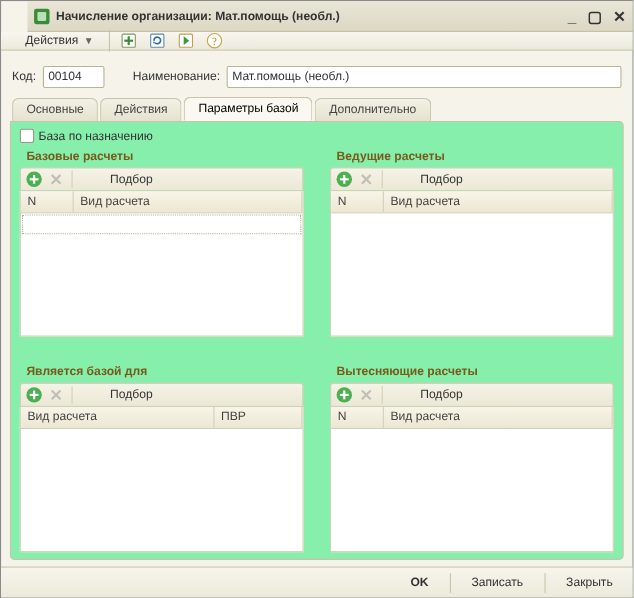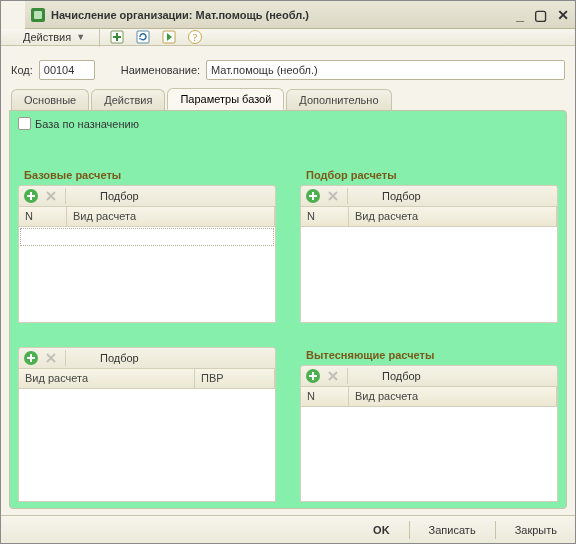--- a/index.html
+++ b/index.html
@@ -112,21 +112,20 @@
   .checkbox-row { display:flex; align-items:center; gap:4px; margin-bottom:4px;}
   .checkbox-row .cb {
     width:13px;height:13px;border:1px solid #9a9a88;background:#fff;border-radius:2px;
   }
   .grid-area {
     flex:1 1 auto;
     display:grid;
     grid-template-columns:1fr 1fr;
     grid-template-rows:1fr 1fr;
     gap:24px;
-    margin-top:33px;
   }
   .panel {
     display:flex; flex-direction:column;
     min-height:0;
   }
   .panel-title {
     color:#7a5a1a;
     font-weight:bold;
     padding:2px 2px 4px 6px;
   }
@@ -280,21 +279,21 @@
             <div class="gh" style="width:48px">N</div>
             <div class="gh" style="flex:1">Вид расчета</div>
           </div>
           <div class="gbody">
             <div class="newrow"></div>
           </div>
         </div>
       </div>
 
       <div class="panel">
-        <div class="panel-title">Подбор расчеты</div>
+        <div class="panel-title">Ведущие расчеты</div>
         <div class="panel-tb">
           <span class="pico add">
               <svg viewBox="0 0 16 16">
                 <circle cx="8" cy="8" r="7"></circle>
                 <rect x="7" y="4" width="2" height="8" fill="#fff"></rect>
                 <rect x="4" y="7" width="8" height="2" fill="#fff"></rect>
               </svg>
             </span>
           <span class="pico del">
               <svg viewBox="0 0 16 16">
@@ -307,20 +306,21 @@
         <div class="grid">
           <div class="ghead">
             <div class="gh" style="width:48px">N</div>
             <div class="gh" style="flex:1">Вид расчета</div>
           </div>
           <div class="gbody"></div>
         </div>
       </div>
 
       <div class="panel">
+        <div class="panel-title">Является базой для</div>
         <div class="panel-tb">
           <span class="pico add">
               <svg viewBox="0 0 16 16">
                 <circle cx="8" cy="8" r="7"></circle>
                 <rect x="7" y="4" width="2" height="8" fill="#fff"></rect>
                 <rect x="4" y="7" width="8" height="2" fill="#fff"></rect>
               </svg>
             </span>
           <span class="pico del">
               <svg viewBox="0 0 16 16">

